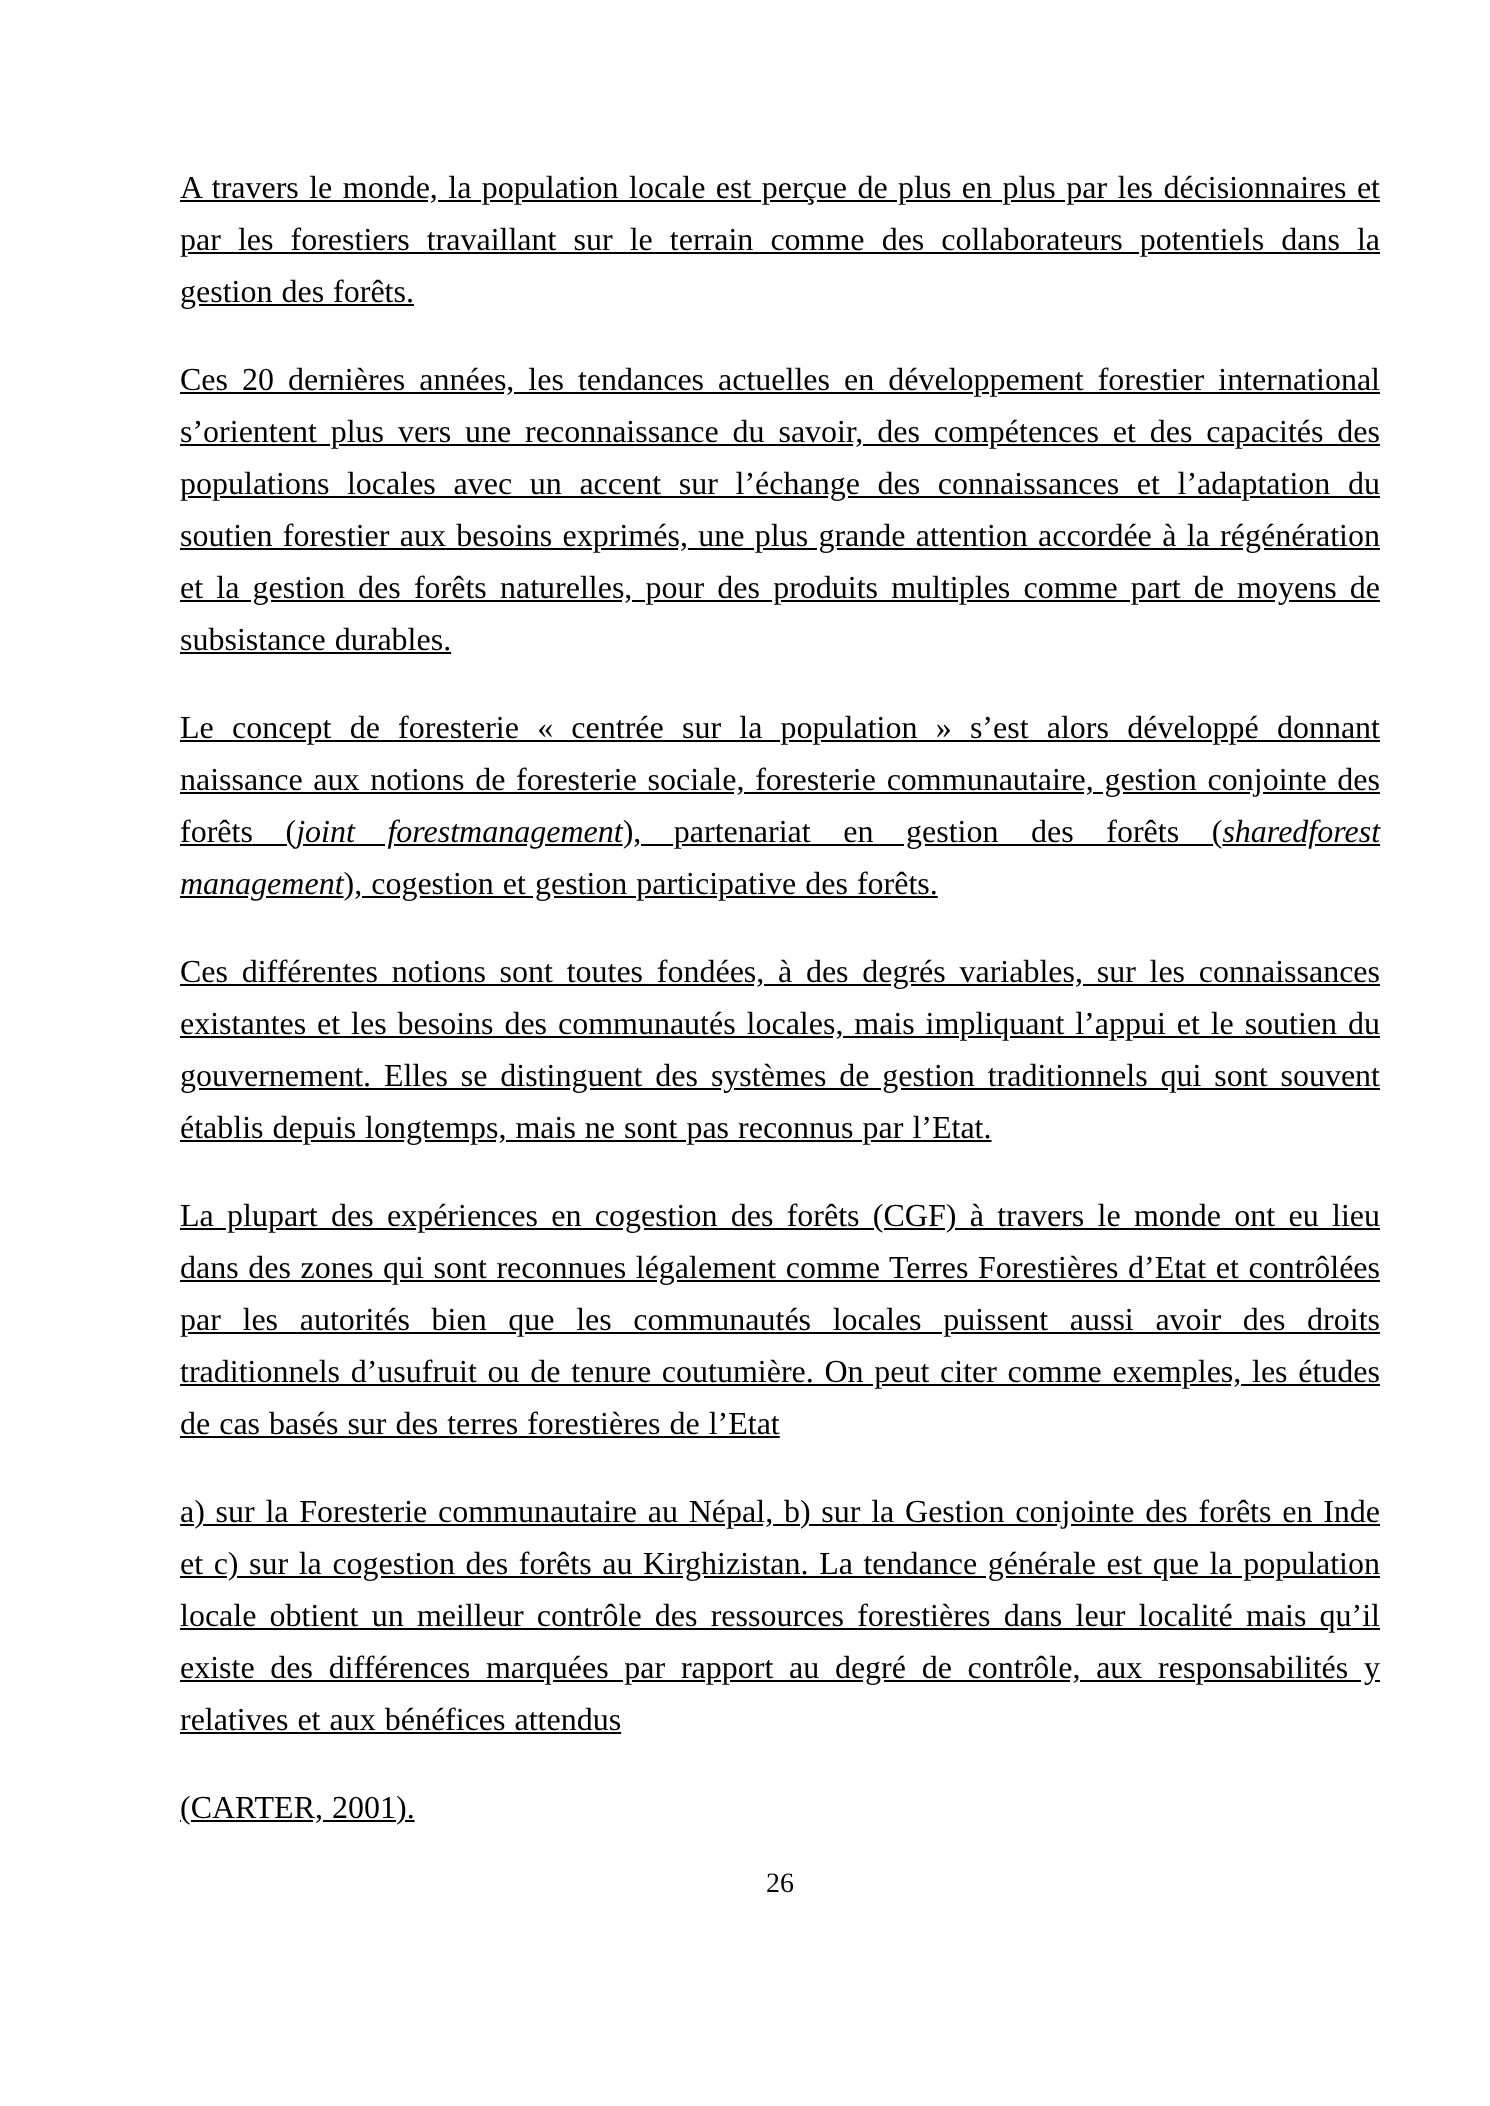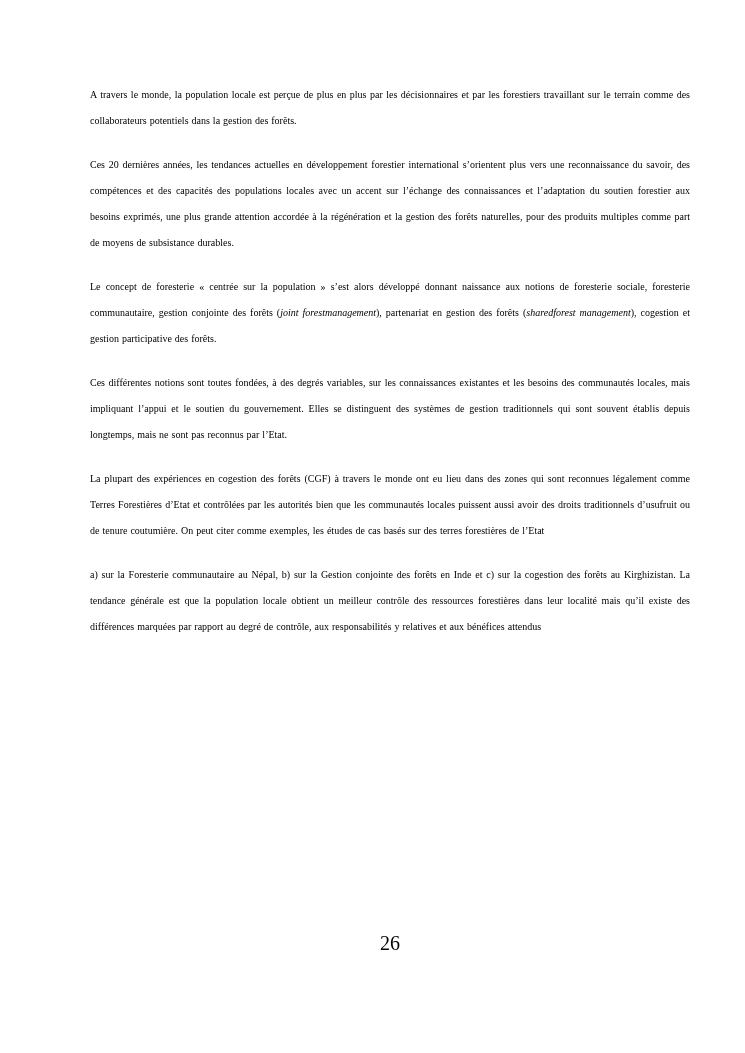--- a/index.html
+++ b/index.html
@@ -17,36 +17,37 @@
     font-family: "Liberation Serif", serif;
     color: #000000;
   }
   .content {
     position: absolute;
     left: 90px;
     right: 55px;
     top: 82px;
   }
   .para {
-    font-size: 10px;
+    font-size: 16px;
     line-height: 26px;
     text-align: justify;
     margin-bottom: 18px;
     word-spacing: 0.5px;
+    text-decoration: underline;
   }
   .para .it {
     font-style: italic;
   }
   .page-number {
     position: absolute;
     top: 930px;
     left: 90px;
     right: 55px;
     text-align: center;
-    font-size: 20px;
+    font-size: 14px;
     line-height: 26px;
   }
 </style>
 </head>
 <body>
 
 <div class="page">
   <div class="content">
 
     <p class="para">A travers le monde, la population locale est perçue de plus en plus par les décisionnaires et par les forestiers travaillant sur le terrain comme des collaborateurs potentiels dans la gestion des forêts.</p>
@@ -55,17 +56,18 @@
 
     <p class="para"><span>Le concept de foresterie « centrée sur la population » s’est alors développé donnant naissance aux notions de foresterie sociale, foresterie communautaire, gestion conjointe des forêts (</span><em class="it">joint forestmanagement</em><span>), partenariat en gestion des forêts (</span><em class="it">sharedforest management</em><span>), cogestion et gestion participative des forêts.</span></p>
 
 
     <p class="para">Ces différentes notions sont toutes fondées, à des degrés variables, sur les connaissances existantes et les besoins des communautés locales, mais impliquant l’appui et le soutien du gouvernement. Elles se distinguent des systèmes de gestion traditionnels qui sont souvent établis depuis longtemps, mais ne sont pas reconnus par l’Etat.</p>
 
     <p class="para">La plupart des expériences en cogestion des forêts (CGF) à travers le monde ont eu lieu dans des zones qui sont reconnues légalement comme Terres Forestières d’Etat et contrôlées par les autorités bien que les communautés locales puissent aussi avoir des droits traditionnels d’usufruit ou de tenure coutumière. On peut citer comme exemples, les études de cas basés sur des terres forestières de l’Etat</p>
 
     <p class="para">a) sur la Foresterie communautaire au Népal, b) sur la Gestion conjointe des forêts en Inde et c) sur la cogestion des forêts au Kirghizistan. La tendance générale est que la population locale obtient un meilleur contrôle des ressources forestières dans leur localité mais qu’il existe des différences marquées par rapport au degré de contrôle, aux responsabilités y relatives et aux bénéfices attendus</p>
 
+    <p class="para">(CARTER, 2001).</p>
 
   </div>
 
   <div class="page-number">26</div>
 </div>
 
 </body></html>

